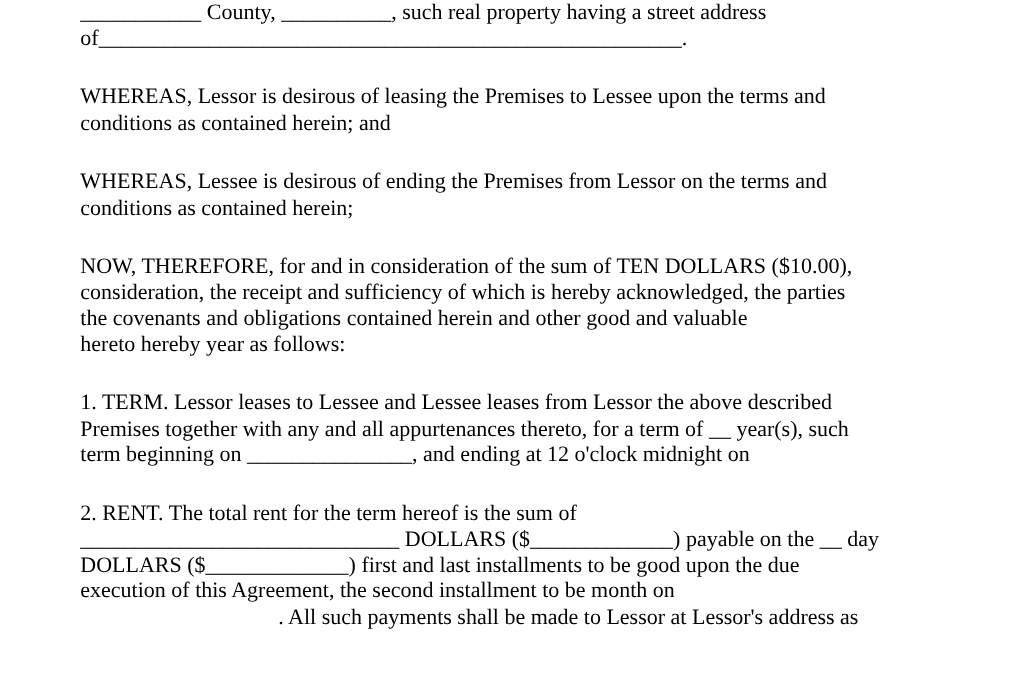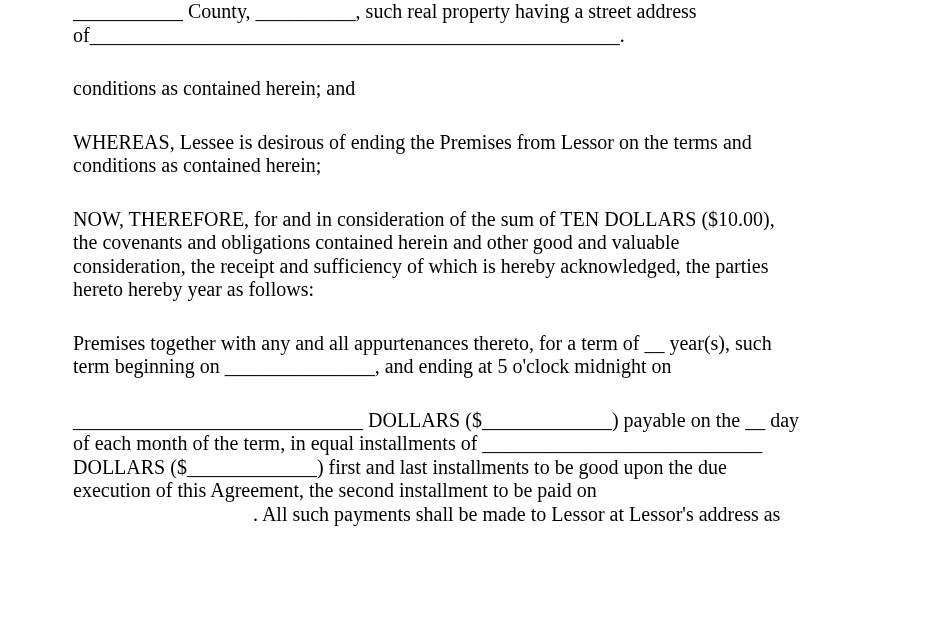--- a/index.html
+++ b/index.html
@@ -38,41 +38,43 @@
 <body>
 
 <div class="page">
 
   <div class="para">
     <div class="line">___________ County, __________, such real property having a street address</div>
     <div class="line">of_____________________________________________________.</div>
   </div>
 
   <div class="para">
+    <div class="line">WHEREAS, Lessor is desirous of leasing the Premises to Lessee upon the terms and</div>
     <div class="line">conditions as contained herein; and</div>
   </div>
 
   <div class="para">
     <div class="line">WHEREAS, Lessee is desirous of ending the Premises from Lessor on the terms and</div>
     <div class="line">conditions as contained herein;</div>
   </div>
 
   <div class="para">
     <div class="line">NOW, THEREFORE, for and in consideration of the sum of TEN DOLLARS ($10.00),</div>
+    <div class="line">consideration, the receipt and sufficiency of which is hereby acknowledged, the parties</div>
     <div class="line">the covenants and obligations contained herein and other good and valuable</div>
-    <div class="line">consideration, the receipt and sufficiency of which is hereby acknowledged, the parties</div>
     <div class="line">hereto hereby year as follows:</div>
   </div>
 
   <div class="para">
+    <div class="line">1. TERM. Lessor leases to Lessee and Lessee leases from Lessor the above described</div>
     <div class="line">Premises together with any and all appurtenances thereto, for a term of __ year(s), such</div>
-    <div class="line">term beginning on _______________, and ending at 5 o'clock midnight on</div>
+    <div class="line">term beginning on _______________, and ending at 12 o'clock midnight on</div>
   </div>
 
   <div class="para">
+    <div class="line">2. RENT. The total rent for the term hereof is the sum of</div>
     <div class="line">_____________________________ DOLLARS ($_____________) payable on the __ day</div>
-    <div class="line">of each month of the term, in equal installments of ____________________________</div>
     <div class="line">DOLLARS ($_____________) first and last installments to be good upon the due</div>
-    <div class="line">execution of this Agreement, the second installment to be paid on</div>
+    <div class="line">execution of this Agreement, the second installment to be month on</div>
     <div class="line indent-line">. All such payments shall be made to Lessor at Lessor's address as</div>
   </div>
 
 </div>
 
 </body></html>

